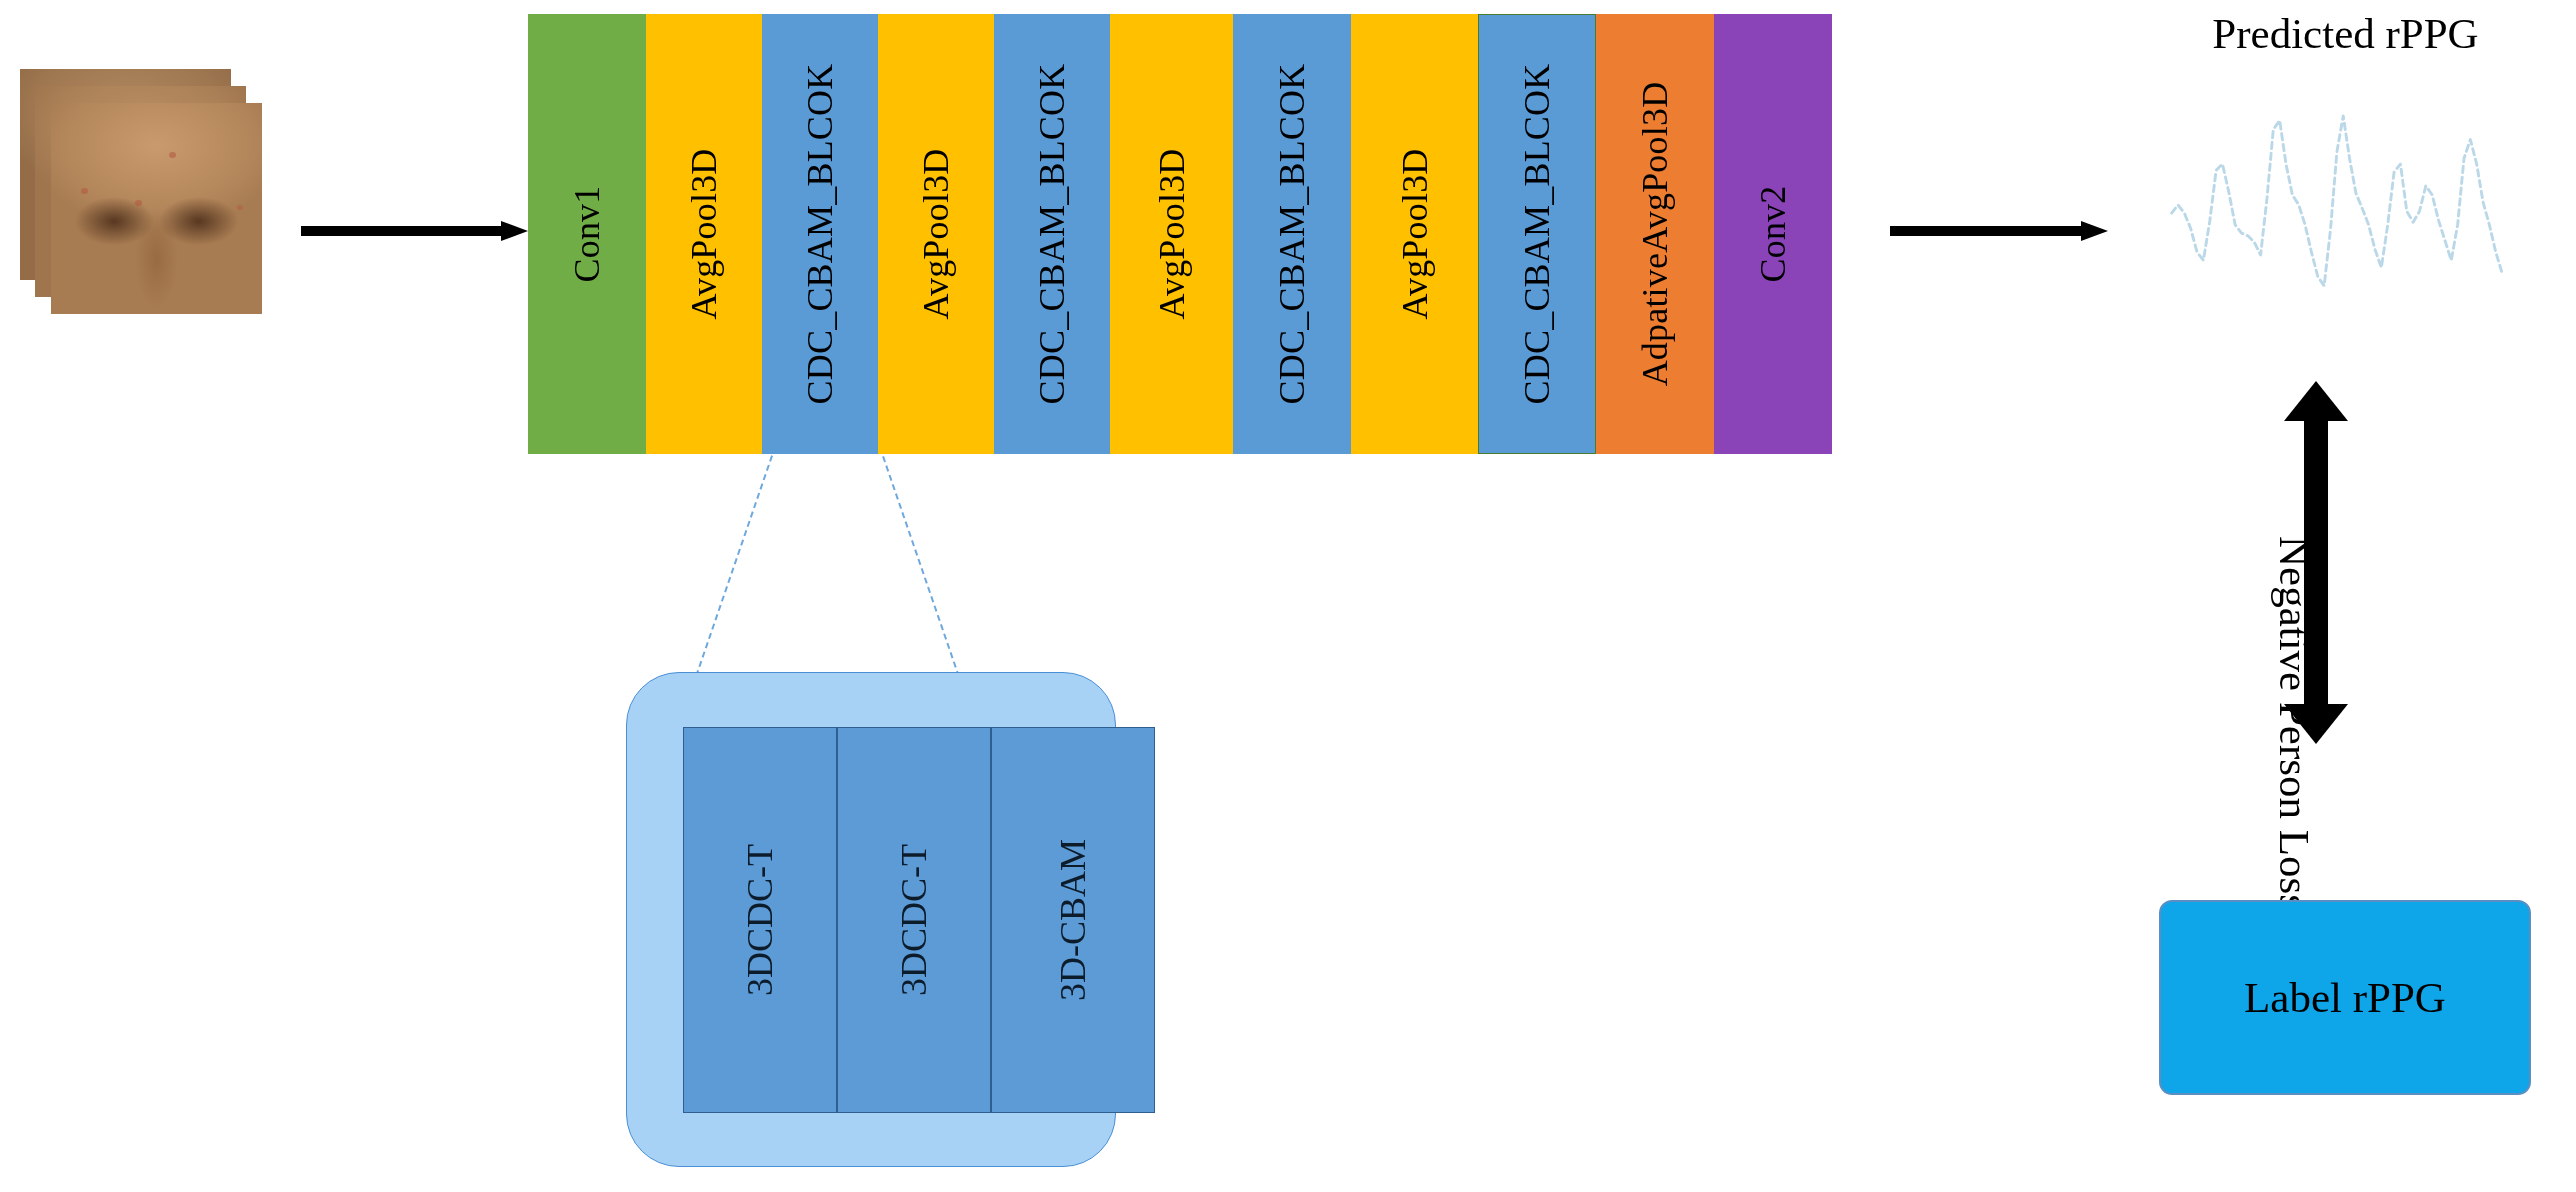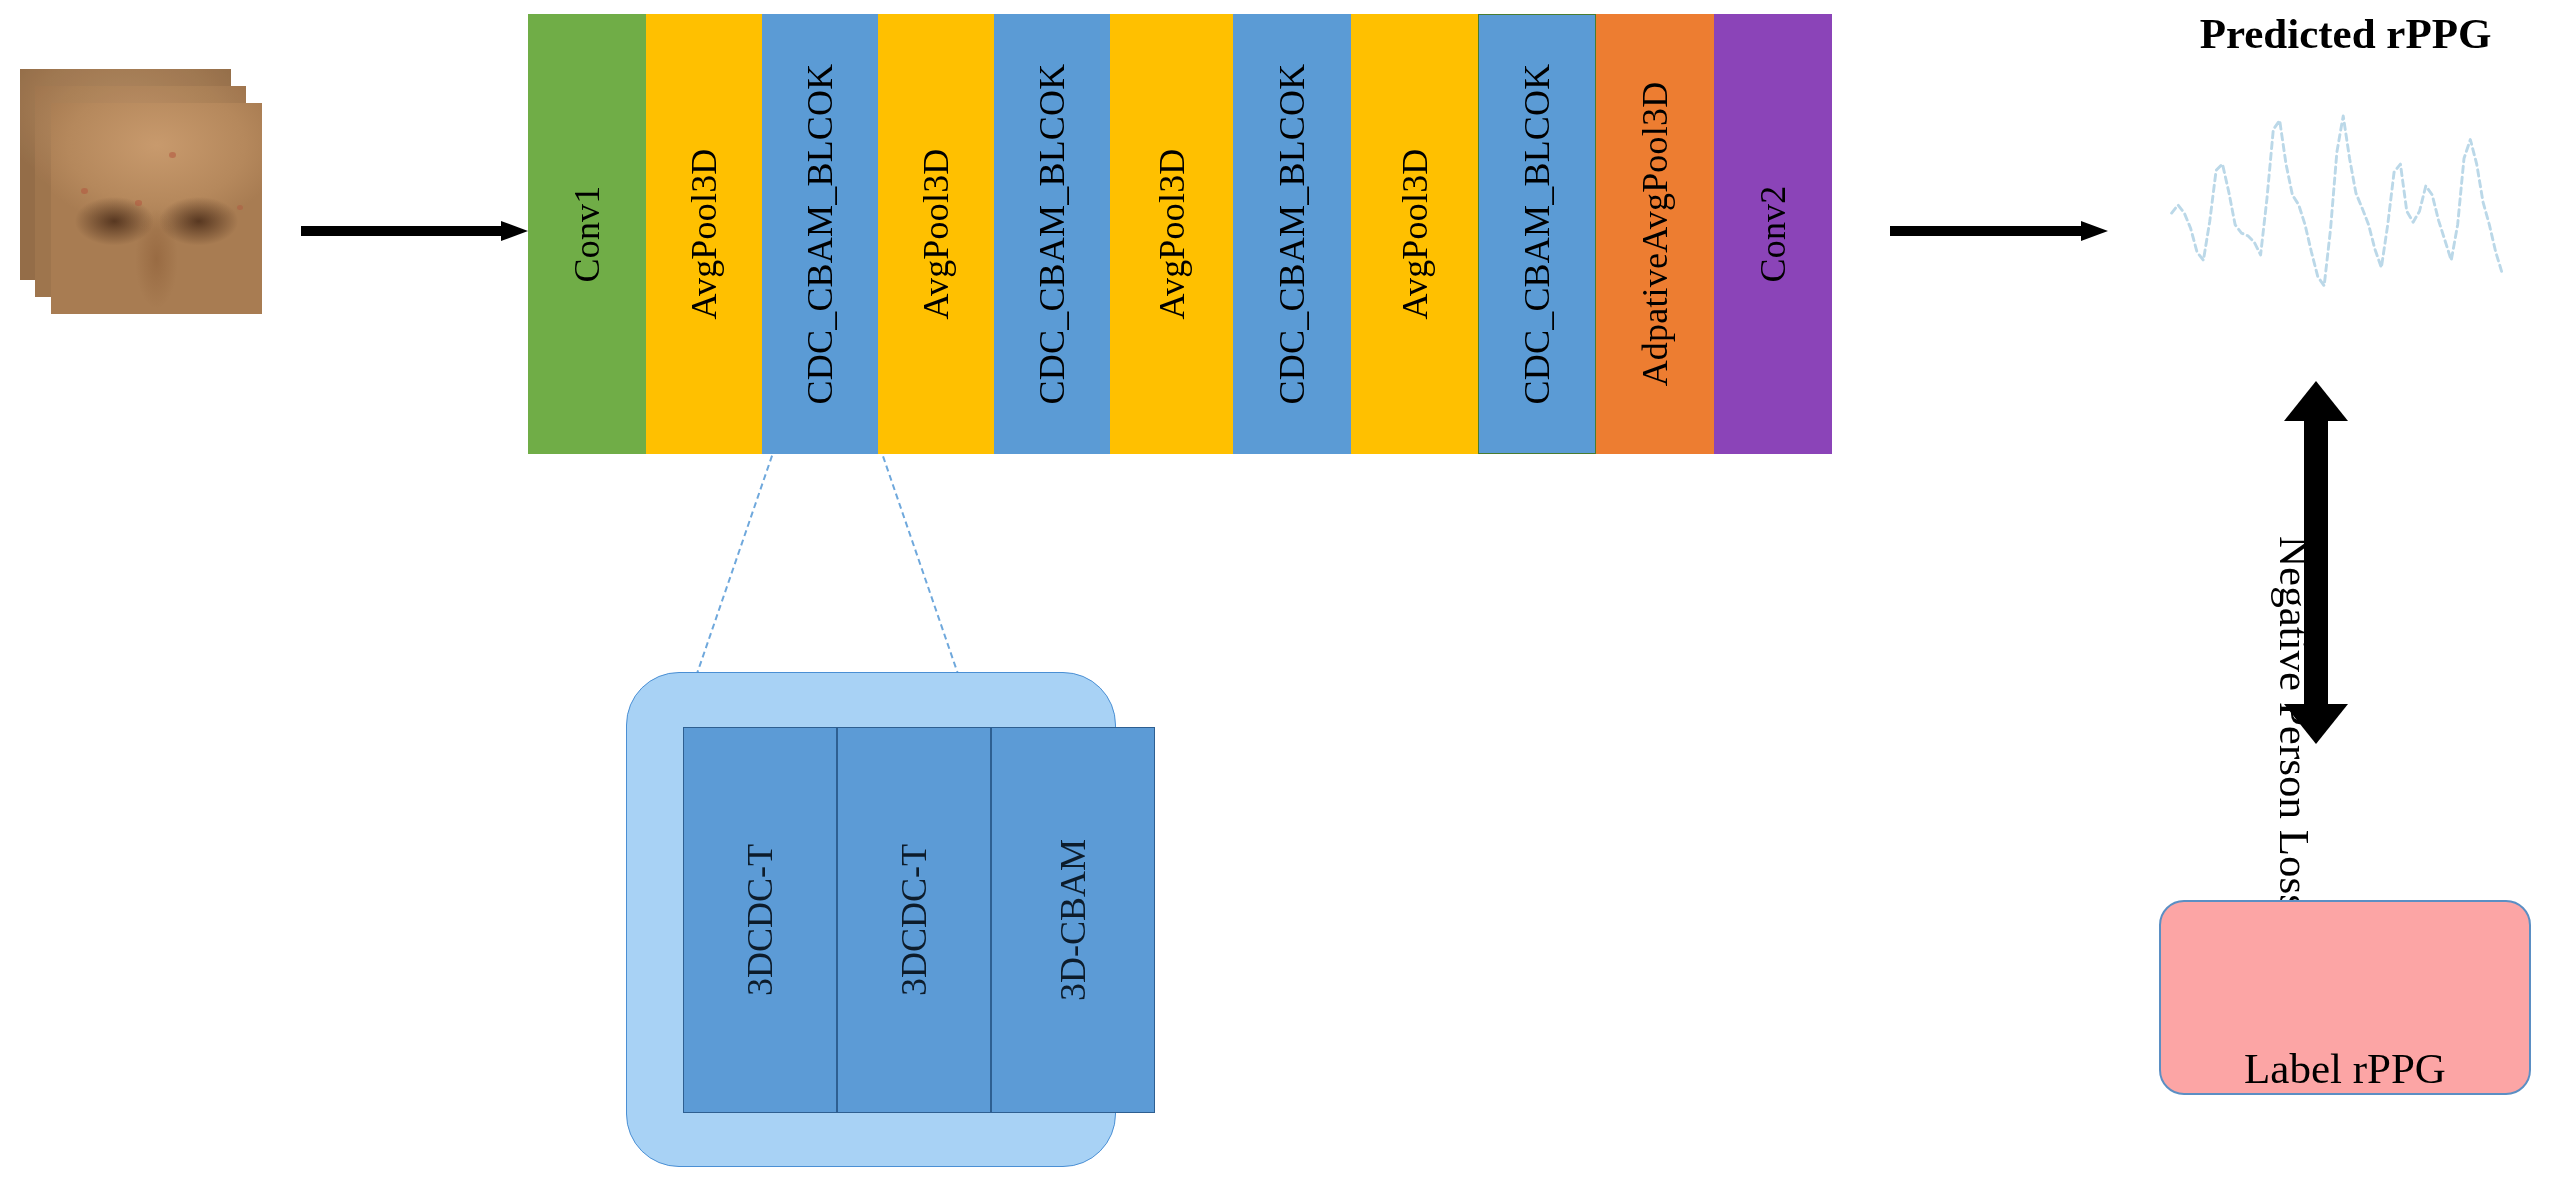--- a/index.html
+++ b/index.html
@@ -122,21 +122,20 @@
   }
 
   
   #predicted-title {
     position: absolute;
     left: 2155px; top: 9px;
     width: 381px;
     text-align: center;
     font-size: 43px;
     white-space: nowrap;
-    font-weight: bold;
   }
   #waveform { position: absolute; left: 2168px; top: 95px; width: 345px; height: 218px; }
 
   #loss-arrow { position: absolute; left: 2284px; top: 381px; width: 64px; height: 363px; }
   #loss-arrow .v-shaft { position: absolute; left: 20px; top: 34px; width: 23.6px; bottom: 34px; background: #000; }
   #loss-arrow .head-up {
     position: absolute; left: 0; top: 0; width: 0; height: 0;
     border-left: 32px solid transparent; border-right: 32px solid transparent;
     border-bottom: 40px solid #000;
   }
@@ -152,24 +151,24 @@
     white-space: nowrap;
     transform: rotate(90deg);
     transform-origin: left top;
   }
 
   #label-box {
     position: absolute;
     left: 2159px; top: 900px;
     width: 372px; height: 195px;
     border: 2.7px solid #5b8fc4;
-    border-radius: 25px;
-    background: #fca5a5;
-    display: flex;
-    align-items: flex-end;
+    border-radius: 13px;
+    background: #0ea5e9;
+    display: flex;
+    align-items: center;
     justify-content: center;
     box-sizing: border-box;
   }
   #label-box span { font-size: 43px; white-space: nowrap; }
 </style>
 </head>
 <body>
 
 <div id="canvas">
 

